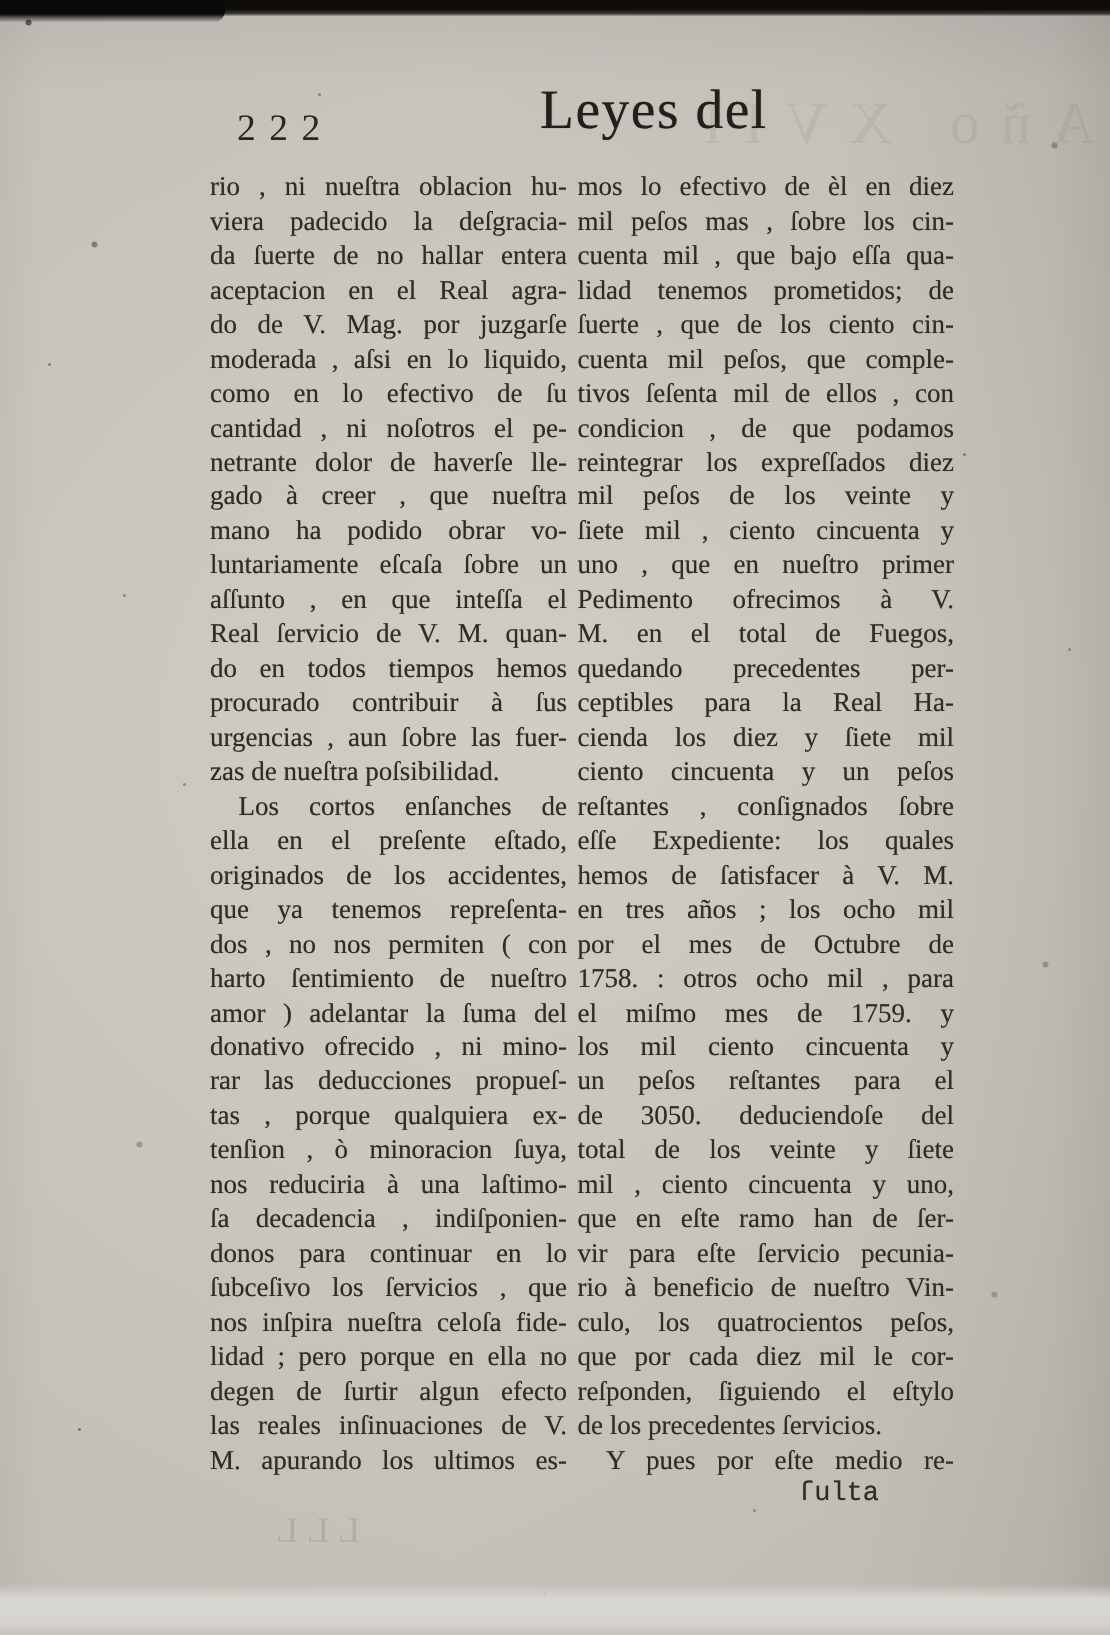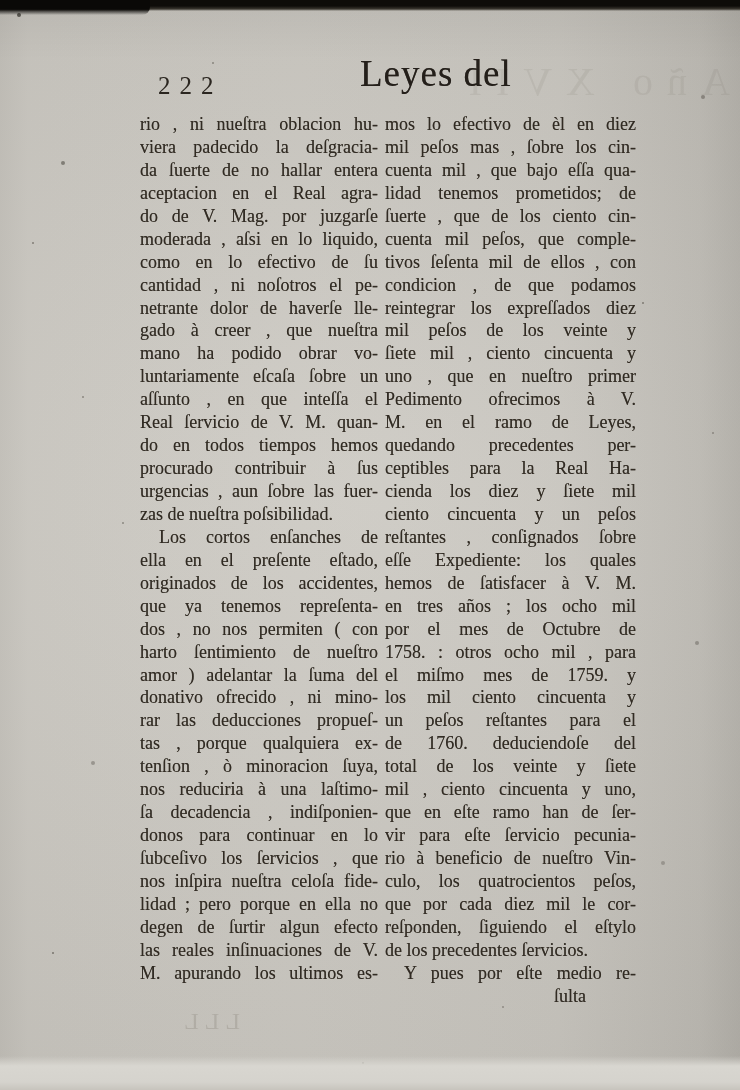--- a/index.html
+++ b/index.html
@@ -38,21 +38,21 @@
   .col{font-size:18px;}
   .col-left{width:238px;margin-right:7px;}
   .col-right{width:251px;}
   .line{
     height:22.95px;line-height:22.95px;
     text-align:justify;text-align-last:justify;text-justify:inter-word;
     white-space:normal;color:#312b23;text-shadow:0 0 .5px rgba(49,43,35,.55);
   }
   .line.end{text-align-last:left;}
   .line.indent{text-indent:19px;}
-  .line.right{text-align-last:right;padding-right:50px;}
+  .line.right{text-align-last:right;padding-right:50px;font-family:Liberation Mono, monospace;}
   .ghost-signature{position:absolute;left:178px;top:1008px;font-size:24px;letter-spacing:6px;color:#5d574b;opacity:.18;transform:scaleX(-1);}
 </style>
 </head>
 <body>
 
 <div class="page">
   <div class="vignette"></div>
   <div class="top-edge"></div>
   <div class="top-edge-left"></div>
   <div class="specks"></div>
@@ -111,35 +111,35 @@
         <div class="line">lidad tenemos prometidos; de</div>
         <div class="line">ſuerte , que de los ciento cin-</div>
         <div class="line">cuenta mil peſos, que comple-</div>
         <div class="line">tivos ſeſenta mil de ellos , con</div>
         <div class="line">condicion , de que podamos</div>
         <div class="line">reintegrar los expreſſados diez</div>
         <div class="line">mil peſos de los veinte y</div>
         <div class="line">ſiete mil , ciento cincuenta y</div>
         <div class="line">uno , que en nueſtro primer</div>
         <div class="line">Pedimento ofrecimos à V.</div>
-        <div class="line">M. en el ramo de Leyes,</div>
+        <div class="line">M. en el total de Fuegos,</div>
         <div class="line">quedando precedentes per-</div>
         <div class="line">ceptibles para la Real Ha-</div>
         <div class="line">cienda los diez y ſiete mil</div>
         <div class="line">ciento cincuenta y un peſos</div>
         <div class="line">reſtantes , conſignados ſobre</div>
         <div class="line">eſſe Expediente: los quales</div>
         <div class="line">hemos de ſatisfacer à V. M.</div>
         <div class="line">en tres años ; los ocho mil</div>
         <div class="line">por el mes de Octubre de</div>
         <div class="line">1758. : otros ocho mil , para</div>
         <div class="line">el miſmo mes de 1759. y</div>
         <div class="line">los mil ciento cincuenta y</div>
         <div class="line">un peſos reſtantes para el</div>
-        <div class="line">de 1760. deduciendoſe del</div>
+        <div class="line">de 3050. deduciendoſe del</div>
         <div class="line">total de los veinte y ſiete</div>
         <div class="line">mil , ciento cincuenta y uno,</div>
         <div class="line">que en eſte ramo han de ſer-</div>
         <div class="line">vir para eſte ſervicio pecunia-</div>
         <div class="line">rio à beneficio de nueſtro Vin-</div>
         <div class="line">culo, los quatrocientos peſos,</div>
         <div class="line">que por cada diez mil le cor-</div>
         <div class="line">reſponden, ſiguiendo el eſtylo</div>
         <div class="line end">de los precedentes ſervicios.</div>
         <div class="line indent">Y pues por eſte medio re-</div>

